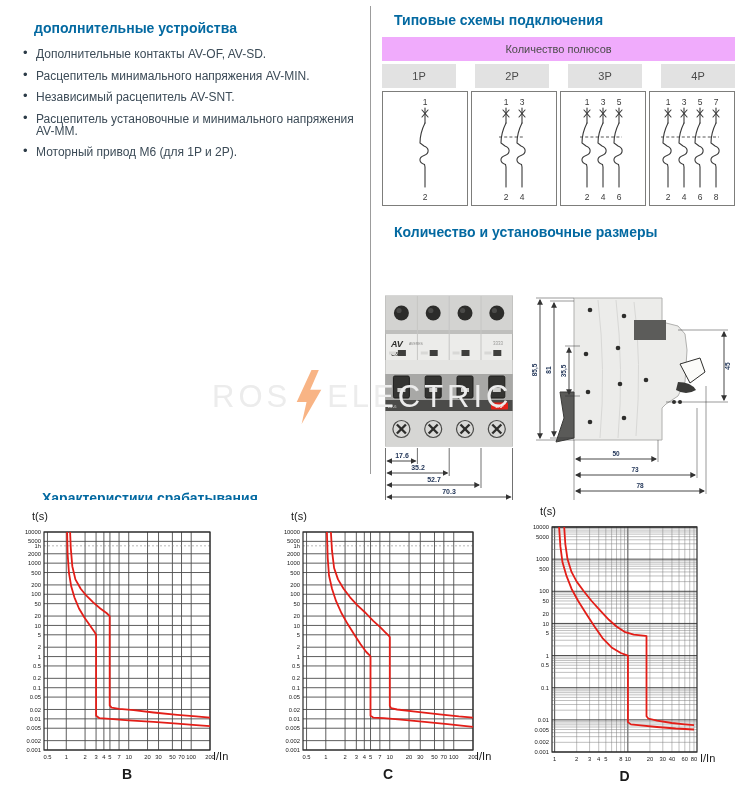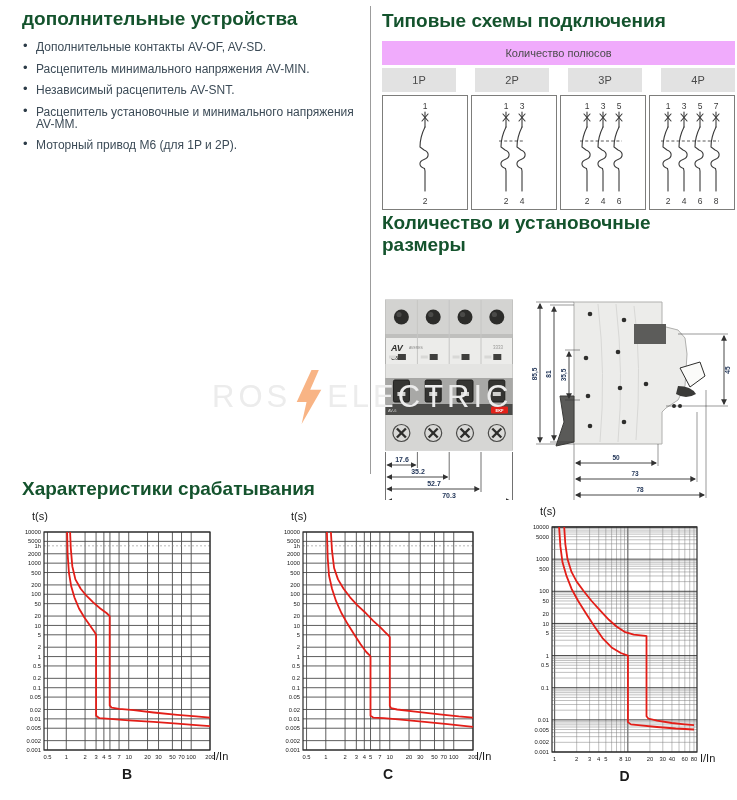--- a/index.html
+++ b/index.html
@@ -1,47 +1,47 @@
 <!DOCTYPE html>
 <html><head>
 <meta charset="utf-8">
 <style>
   html,body{margin:0;padding:0;background:#fff;}
   .page{position:relative;width:737px;height:800px;background:#ffffff;overflow:hidden;
         font-family:"Liberation Sans",sans-serif;color:#3c4b57;}
-  h2{font-size:19px;font-weight:bold;color:#14532d;margin:0;}
+  h2{font-size:14px;font-weight:bold;color:#0369a1;margin:12px;}
   
   .accessories{position:absolute;left:22px;top:8px;width:336px;}
   .accessories ul{list-style:none;margin:11px 0 0 0;padding:0;}
   .accessories li{position:relative;padding-left:14px;font-size:12px;line-height:12px;
                   margin-bottom:9.5px;color:#3c4b57;}
   .accessories li::before{content:"\2022";position:absolute;left:1px;top:-1px;font-size:13px;color:#2c3b47;}
   .divider{position:absolute;left:370px;top:6px;width:1px;height:468px;background:#9c9c9c;}
   
-  .schemes{position:absolute;left:382px;top:10px;width:353px;}
+  .schemes{position:absolute;left:382px;top:0;width:353px;}
   .schemes h2{margin-bottom:9px;}
   .tbl-hdr{background:#f0abfc;height:24px;display:flex;align-items:center;justify-content:center;
            font-size:11px;color:#4b4b4b;margin-bottom:3px;}
   .tbl-cols{display:grid;grid-template-columns:repeat(4,1fr);gap:19px;margin-bottom:3px;}
   .tbl-col{background:#e2e2e2;height:24px;display:flex;align-items:center;justify-content:center;
            font-size:11px;color:#4b4b4b;}
   .tbl-cells{display:grid;grid-template-columns:repeat(4,1fr);gap:3px;}
   .tbl-cell{background:#fff;border:1px solid #7d7d7b;height:113px;display:flex;
             align-items:center;justify-content:center;}
   
   .dims{position:absolute;left:382px;top:212px;width:353px;}
   .figs{position:relative;height:260px;}
   .fig-front{position:absolute;left:3px;top:38px;}
   .fig-side{position:absolute;left:146px;top:38px;}
   
   .watermark{position:absolute;left:212px;top:370px;display:flex;align-items:center;
              font-size:31px;letter-spacing:4px;color:#ececec;z-index:5;user-select:none;}
   .watermark .bolt{width:30px;height:54px;margin:0 3px;}
   
-  .charts-title{position:absolute;left:22px;top:478px;}
+  .charts-title{position:absolute;left:30px;top:478px;}
   .chart{position:absolute;top:500px;}
   .chart-b{left:18px;}
   .chart-c{left:278px;}
   .chart-d{left:528px;}
   svg text{font-family:"Liberation Sans",sans-serif;}
 </style>
 </head>
 <body>
 
 <div class="page">

